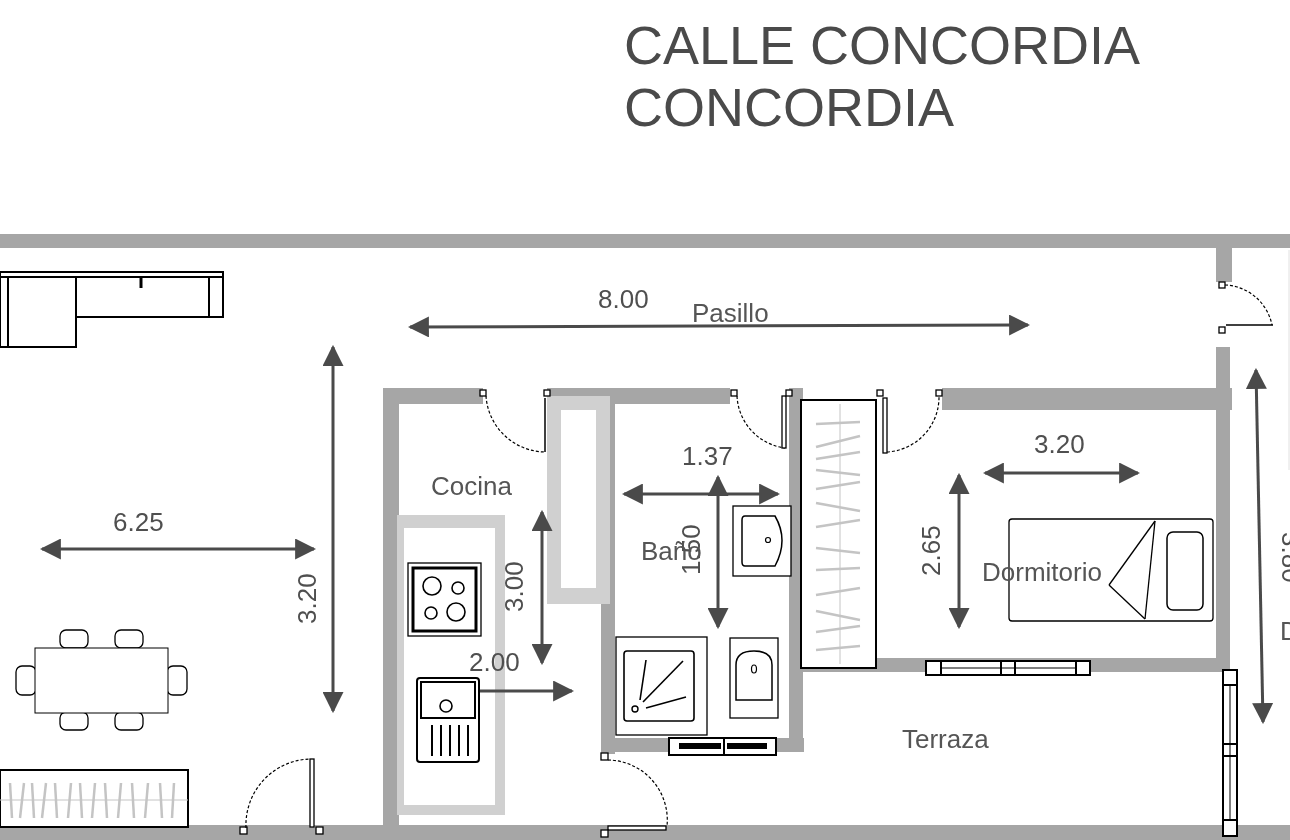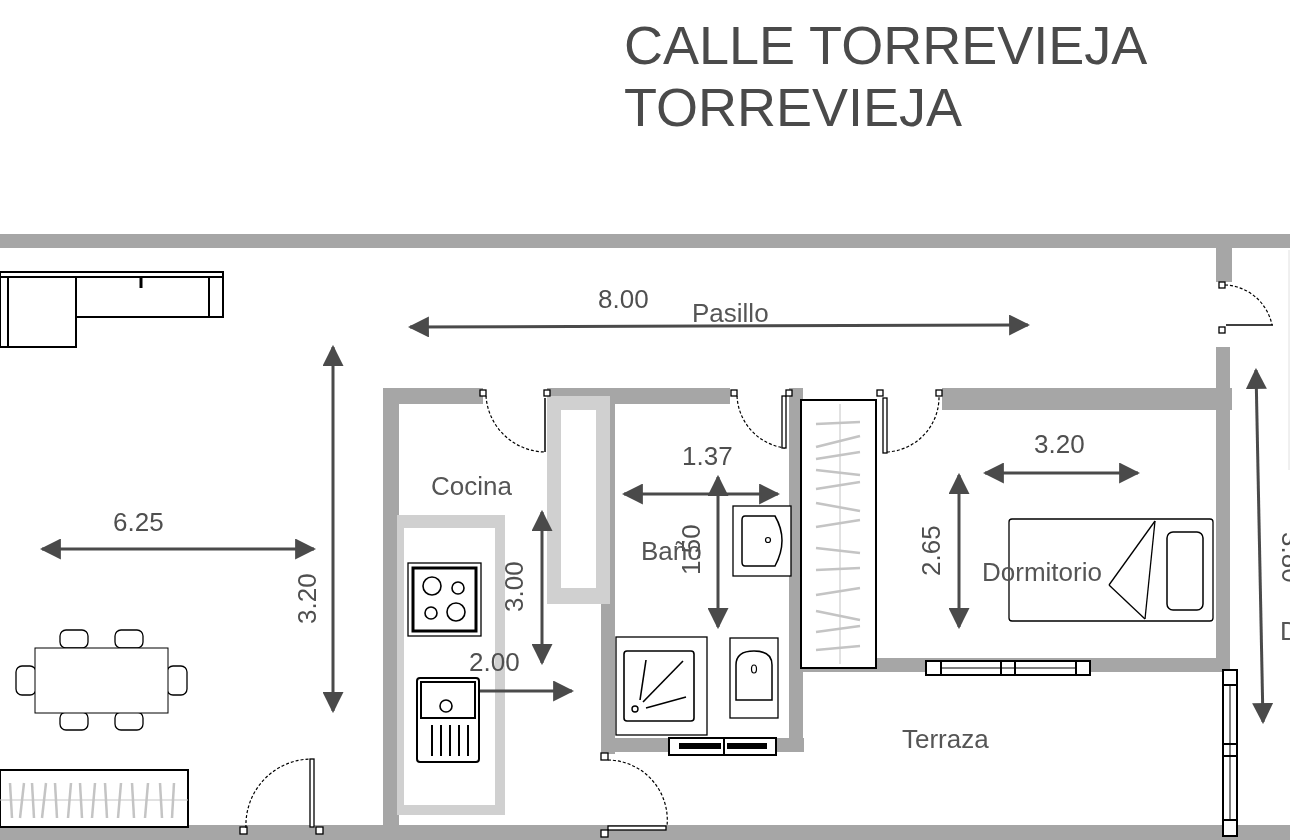--- a/index.html
+++ b/index.html
@@ -13,22 +13,22 @@
   .ln { stroke: #000; stroke-width: 2; fill: #fff; }
   .ln-thin { stroke: #000; stroke-width: 1.3; fill: #fff; }
   .arr { stroke: #4a4a4a; stroke-width: 3; }
   .door-arc { stroke: #000; stroke-width: 1.2; fill: none; stroke-dasharray: 3 2; }
   .wardrobe-line { stroke: #c4c4c4; stroke-width: 2.5; }
 </style>
 </head>
 <body>
 
 <div class="title">
-  <div>CALLE TORREVIEJA</div>
-  <div>TORREVIEJA</div>
+  <div>CALLE CONCORDIA</div>
+  <div>CONCORDIA</div>
 </div>
 
 <svg width="1290" height="840" viewBox="0 0 1290 840">
   <defs>
     <marker id="ah" viewBox="0 0 10 10" refX="9" refY="5" markerWidth="7" markerHeight="7" orient="auto-start-reverse">
       <path d="M0,0 L10,5 L0,10 z" fill="#4a4a4a"></path>
     </marker>
   </defs>
 
   <g>

